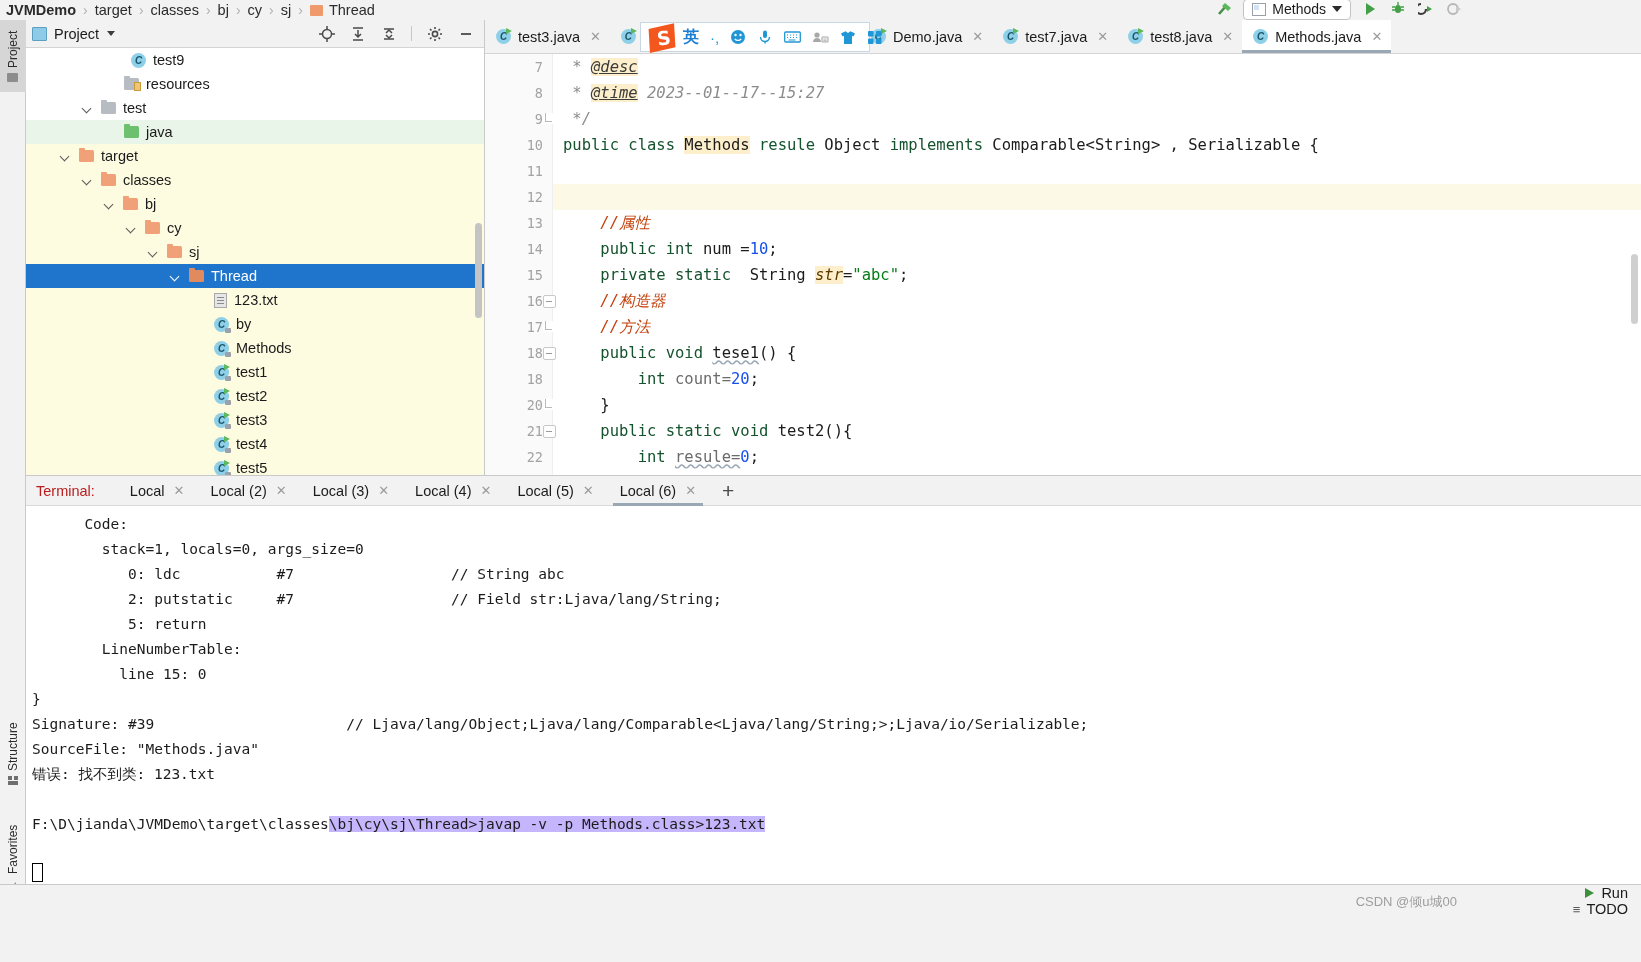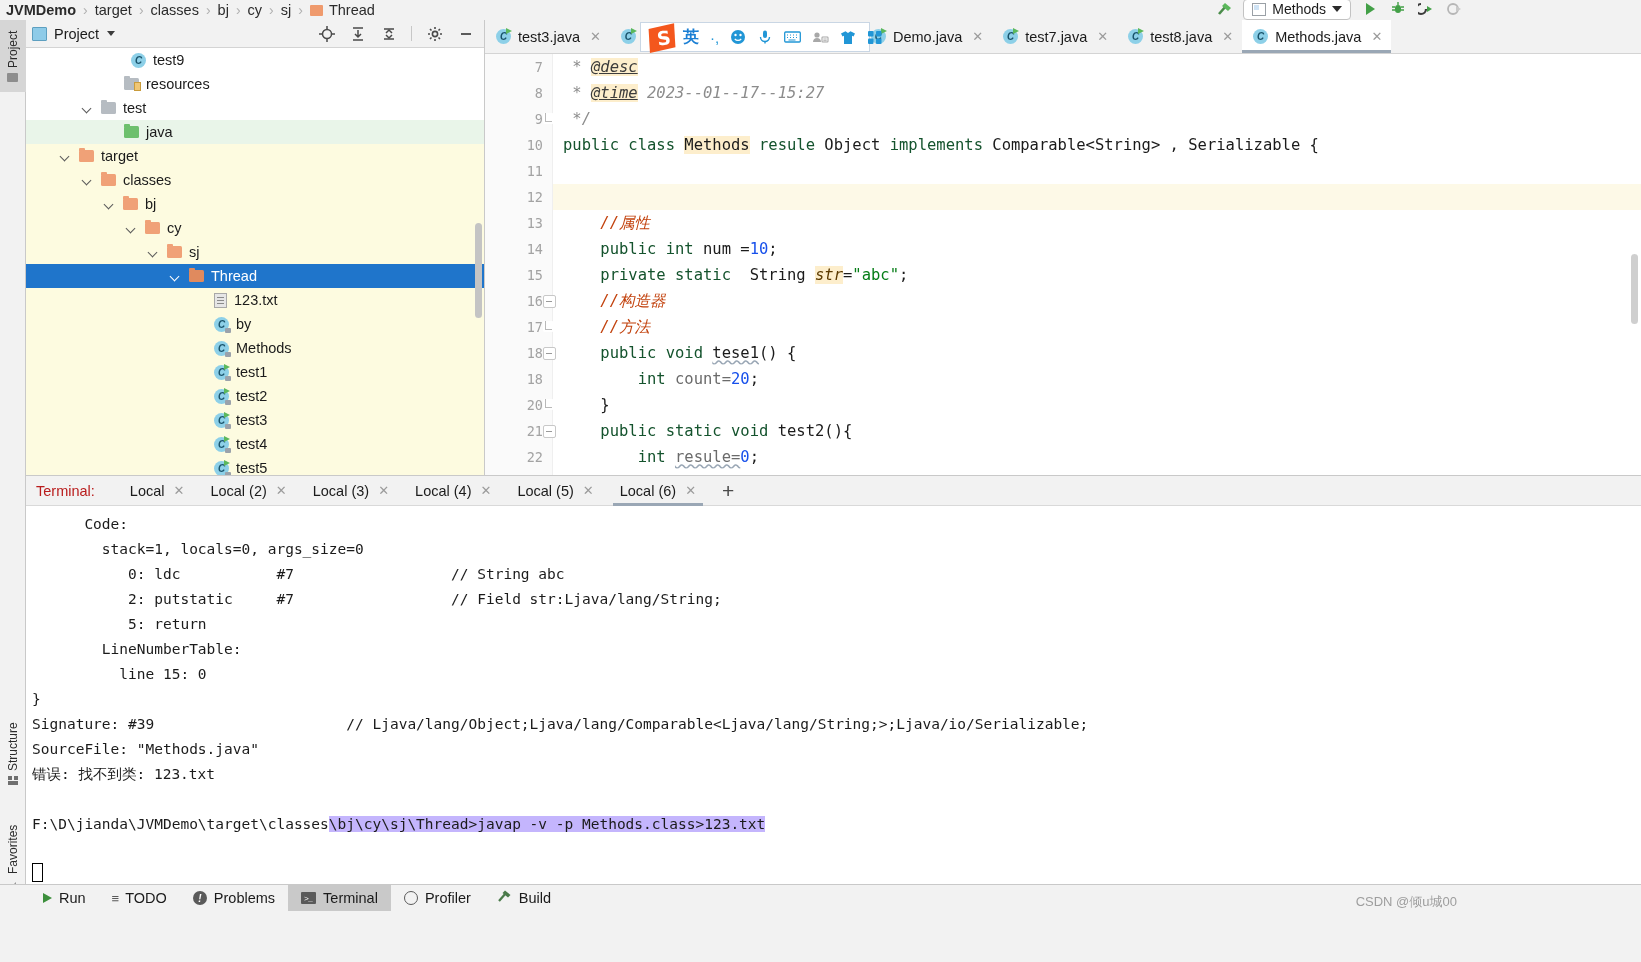--- a/index.html
+++ b/index.html
@@ -186,21 +186,21 @@
     font-family:"DejaVu Sans Mono", monospace;font-size:14.5px;color:#1b1b1b;
     padding-top:6px;box-sizing:border-box;
   }
   .tline{height:25px;line-height:25px;white-space:pre;padding-left:6px;}
   .sel-text{background:#c4b5fd;}
   .cursor-box{display:inline-block;width:9px;height:17px;border:1.5px solid #000;vertical-align:-3px;}
 
   
   .statusbar{
     position:absolute;left:0;top:884px;width:1641px;height:34px;background:#f2f2f2;
-    border-top:1px solid #c9c9c9;display:flex;align-items:flex-start;padding-left:30px;box-sizing:border-box;
+    border-top:1px solid #c9c9c9;display:flex;align-items:flex-end;padding-left:30px;box-sizing:border-box;flex-direction:column;
   }
   .sb-item{
     display:flex;align-items:center;gap:7px;height:26px;padding:0 13px;font-size:14.5px;color:#1b1b1b;
     box-sizing:border-box;
   }
   .sb-item.active{background:#c9c9c9;}
   .sb-play{width:0;height:0;border-left:9px solid #3c8f3c;border-top:5.5px solid transparent;border-bottom:5.5px solid transparent;position:relative;}
   .sb-todo{font-size:13px;color:#5a5a5a;letter-spacing:-1px;}
   .sb-prob{width:14px;height:14px;border-radius:50%;background:#5a5a5a;color:#fff;font-size:10px;font-weight:bold;display:flex;align-items:center;justify-content:center;}
   .sb-term{width:15px;height:12px;background:#5a5a5a;color:#fff;font-size:8px;display:flex;align-items:center;justify-content:center;border-radius:1px;}

